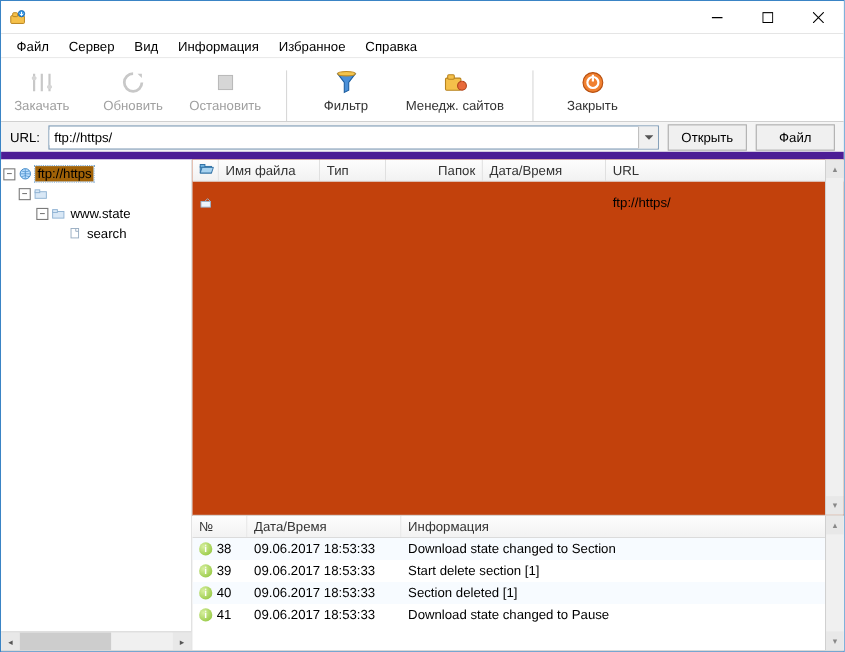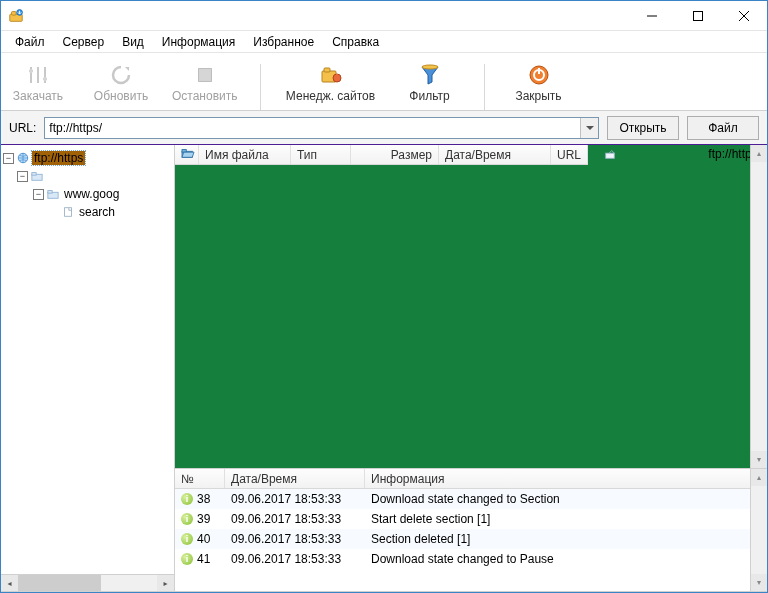--- a/index.html
+++ b/index.html
@@ -65,21 +65,21 @@
   }
   .tbtn.disabled { color:#a0a0a0; }
   .tbtn .ticon { width:24px; height:24px; display:flex; align-items:center; justify-content:center; }
   .tsep { width:1px; height:46px; background:#d8d8d8; margin:0 4px; }
   
   .urlbar {
     height: 34px;
     display:flex; align-items:center;
     padding: 0 8px; gap:8px;
     background:#f4f4f4;
-    border-bottom:1px solid #4c1d95;
+    border-bottom:7px solid #4c1d95;
   }
   .urlbar .lbl { font-size:12px; }
   .url-combo {
     flex:1;
     height:22px;
     border:1px solid #7a97b2;
     background:#fff;
     display:flex; align-items:center;
   }
   .url-combo input {
@@ -132,24 +132,24 @@
     width:17px; height:17px; background:#e8e8e8;
     display:flex; align-items:center; justify-content:center; font-size:8px; color:#555;
   }
   .hscroll .track { flex:1; background:#f0f0f0; height:100%; position:relative; }
   .hscroll .thumb { position:absolute; left:0; top:0; bottom:0; width:60%; background:#cdcdcd; }
   
   .rightpane { flex:1; display:flex; flex-direction:column; min-width:0; }
   .filegrid {
     flex:1; min-height:0;
     border-bottom:1px solid #d0d0d0;
-    display:flex; flex-direction:row;
+    display:flex; flex-direction:column;
     position:relative;
     overflow:hidden;
-    background:#15803d;
+    background:#c2410c;
     gap:10px;
   }
   .gridhead {
     height:20px; display:flex; background:#fff;
     border-bottom:1px solid #d8d8d8;
   }
   .gridhead .ghcell {
     display:flex; align-items:center; padding:0 6px;
     border-right:1px solid #e0e0e0;
     font-size:12px; color:#333;
@@ -264,39 +264,39 @@
     </div>
     <div class="tbtn disabled">
       <span class="ticon">
         <svg viewBox="0 0 24 24" width="22" height="22">
             <rect x="5" y="5" width="14" height="14" fill="#d6d6d6" stroke="#b8b8b8"></rect>
           </svg>
       </span>
       <span>Остановить</span>
     </div>
     <div class="tsep"></div>
+    <div class="tbtn">
+      <span class="ticon">
+        <svg viewBox="0 0 24 24" width="24" height="24">
+            <path d="M4 4 h16 l-6 8 v7 l-4 2 v-9 z" fill="#4a90d9" stroke="#1f5fa0"></path>
+            <ellipse cx="12" cy="4" rx="8" ry="2" fill="#f3c44c" stroke="#c08a20"></ellipse>
+          </svg>
+      </span>
+      <span>Фильтр</span>
+    </div>
     <div class="tbtn" style="min-width:98px">
       <span class="ticon">
         <svg viewBox="0 0 24 24" width="24" height="24">
             <rect x="3" y="8" width="14" height="11" rx="1" fill="#f5c04a" stroke="#b88420"></rect>
             <rect x="5" y="5" width="6" height="4" rx="1" fill="#f5c04a" stroke="#b88420"></rect>
             <circle cx="18" cy="15" r="4" fill="#e86a3a" stroke="#b0431b"></circle>
             <rect x="17" y="11" width="2" height="4" fill="#e86a3a"></rect>
           </svg>
       </span>
       <span>Менедж. сайтов</span>
-    </div>
-    <div class="tbtn">
-      <span class="ticon">
-        <svg viewBox="0 0 24 24" width="24" height="24">
-            <path d="M4 4 h16 l-6 8 v7 l-4 2 v-9 z" fill="#4a90d9" stroke="#1f5fa0"></path>
-            <ellipse cx="12" cy="4" rx="8" ry="2" fill="#f3c44c" stroke="#c08a20"></ellipse>
-          </svg>
-      </span>
-      <span>Фильтр</span>
     </div>
     <div class="tsep"></div>
     <div class="tbtn">
       <span class="ticon">
         <svg viewBox="0 0 24 24" width="24" height="24">
             <circle cx="12" cy="12" r="9" fill="#f08030" stroke="#b85010"></circle>
             <circle cx="12" cy="12" r="5" fill="none" stroke="#fff" stroke-width="2"></circle>
             <path d="M12 5 v6" stroke="#fff" stroke-width="2"></path>
           </svg>
       </span>
@@ -348,21 +348,21 @@
         </div>
         <div class="tree-row">
           <span class="indent" style="width:28px"></span>
           <span class="exp">−</span>
           <span class="ticon2">
             <svg viewBox="0 0 14 14" width="12" height="12">
                 <rect x="1" y="5" width="12" height="7" fill="#d9e8f6" stroke="#8fb2d2"></rect>
                 <rect x="1" y="3" width="5" height="3" fill="#d9e8f6" stroke="#8fb2d2"></rect>
               </svg>
           </span>
-          <span class="lbl2">www.goog</span>
+          <span class="lbl2">www.state</span>
         </div>
         <div class="tree-row">
           <span class="indent" style="width:56px"></span>
           <span class="ticon2">
             <svg viewBox="0 0 14 14" width="12" height="12">
                 <rect x="3" y="2" width="8" height="10" fill="#fff" stroke="#9aaec2"></rect>
                 <path d="M8 2 v3 h3" fill="none" stroke="#9aaec2"></path>
               </svg>
           </span>
           <span class="lbl2">search</span>
@@ -390,21 +390,21 @@
                 </svg>
             </span>
           </div>
           <div class="ghcell" style="width:92px">
               <span>Имя файла</span>
             </div>
           <div class="ghcell" style="width:60px">
               <span>Тип</span>
             </div>
           <div class="ghcell" style="width:88px;justify-content:flex-end">
-              <span>Размер</span>
+              <span>Папок</span>
             </div>
           <div class="ghcell" style="width:112px">
               <span>Дата/Время</span>
             </div>
           <div class="ghcell" style="flex:1">
               <span>URL</span>
             </div>
         </div>
         <div class="gridbody">
           <div class="gridrow">

